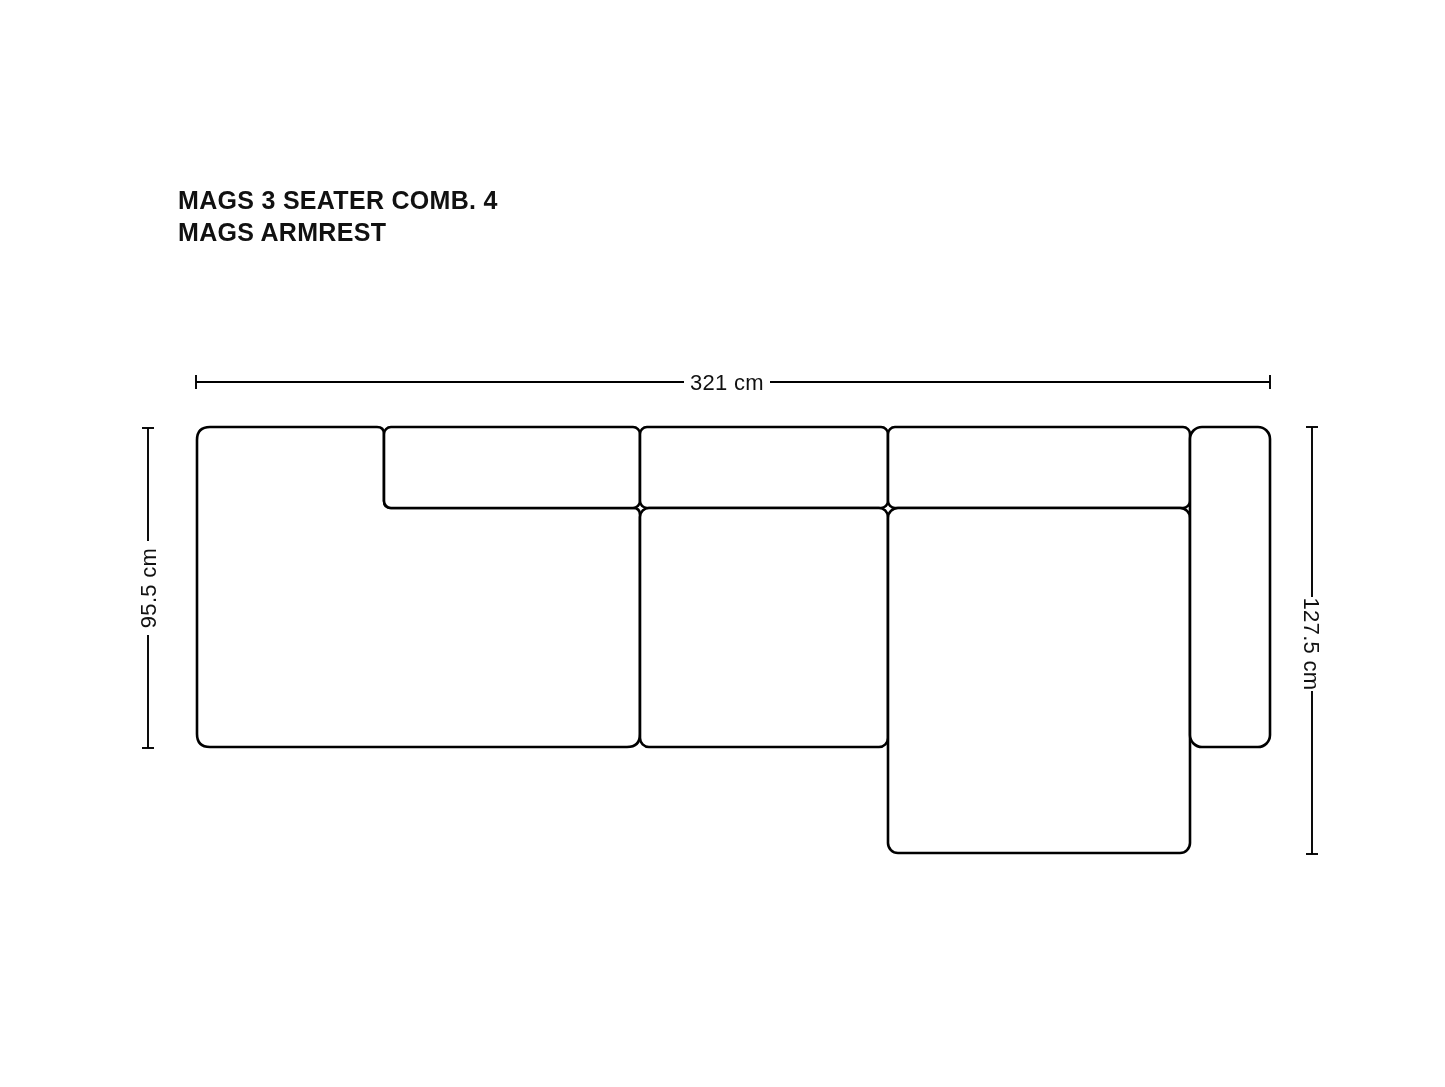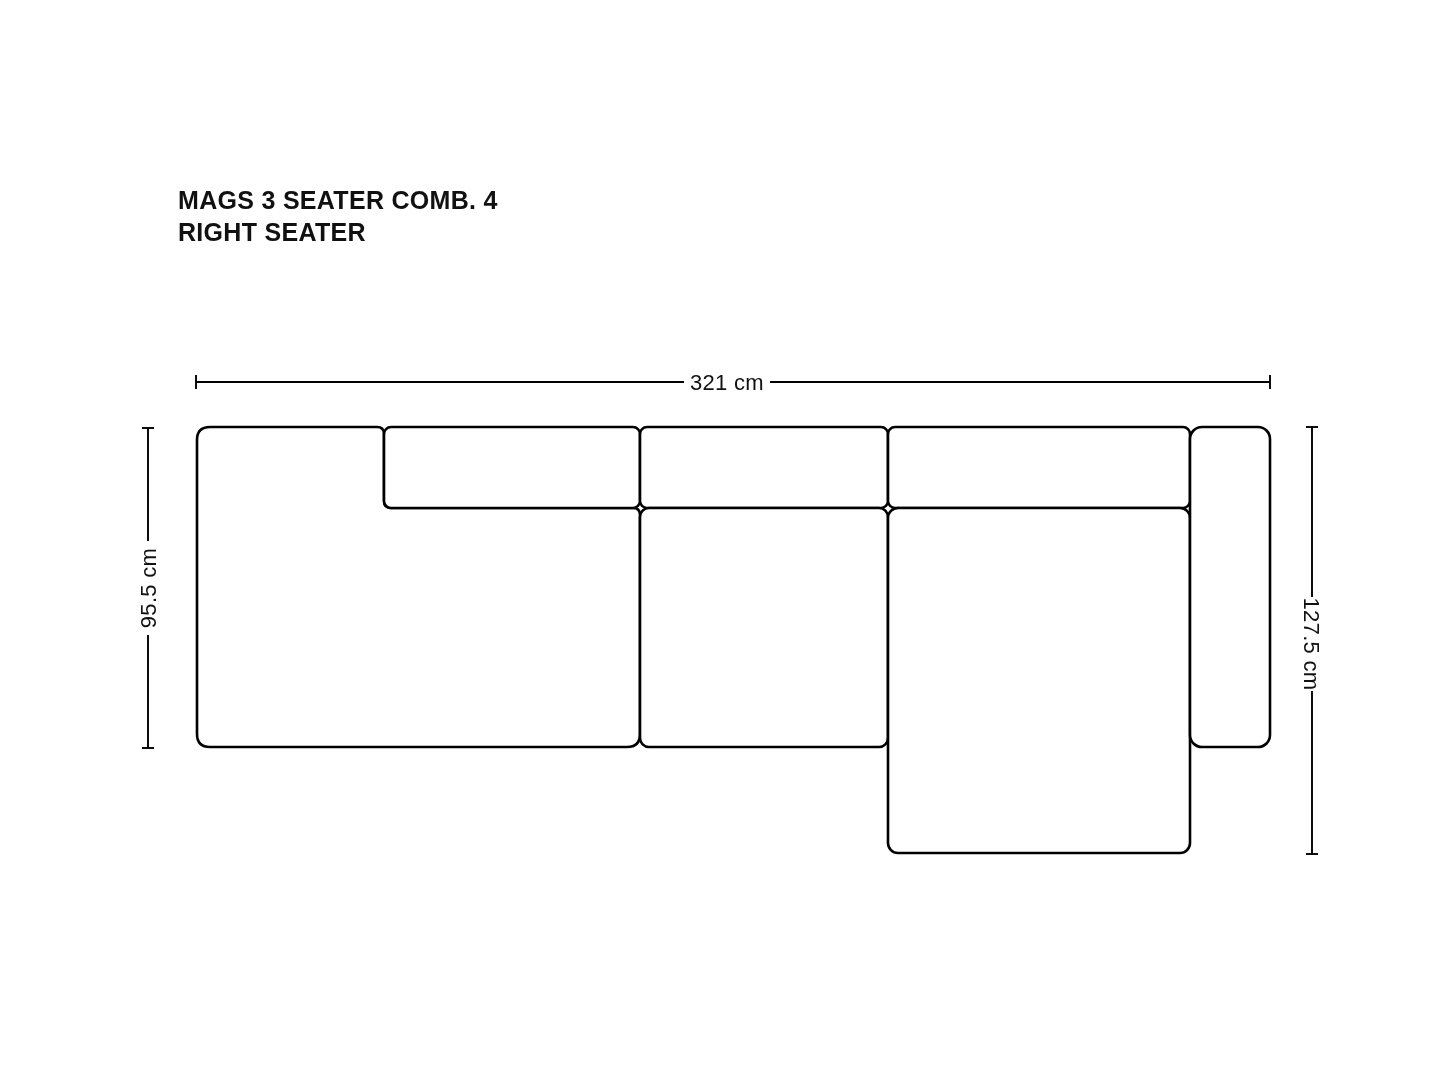--- a/index.html
+++ b/index.html
@@ -49,21 +49,21 @@
     letter-spacing: 0.3px;
   }
 </style>
 </head>
 <body>
 
 <div class="stage">
 
   <div class="title-block">
     <div>MAGS 3 SEATER COMB. 4</div>
-    <div>RIGHT SEATER</div>
+    <div>MAGS ARMREST</div>
   </div>
 
   <svg class="diagram-svg" width="1445" height="1087" viewBox="0 0 1445 1087" xmlns="http://www.w3.org/2000/svg">
 
     <g>
 
       <path class="module-outline" d="M 197 440
            Q 197 427 210 427
            L 377 427
            Q 384 427 384 434

